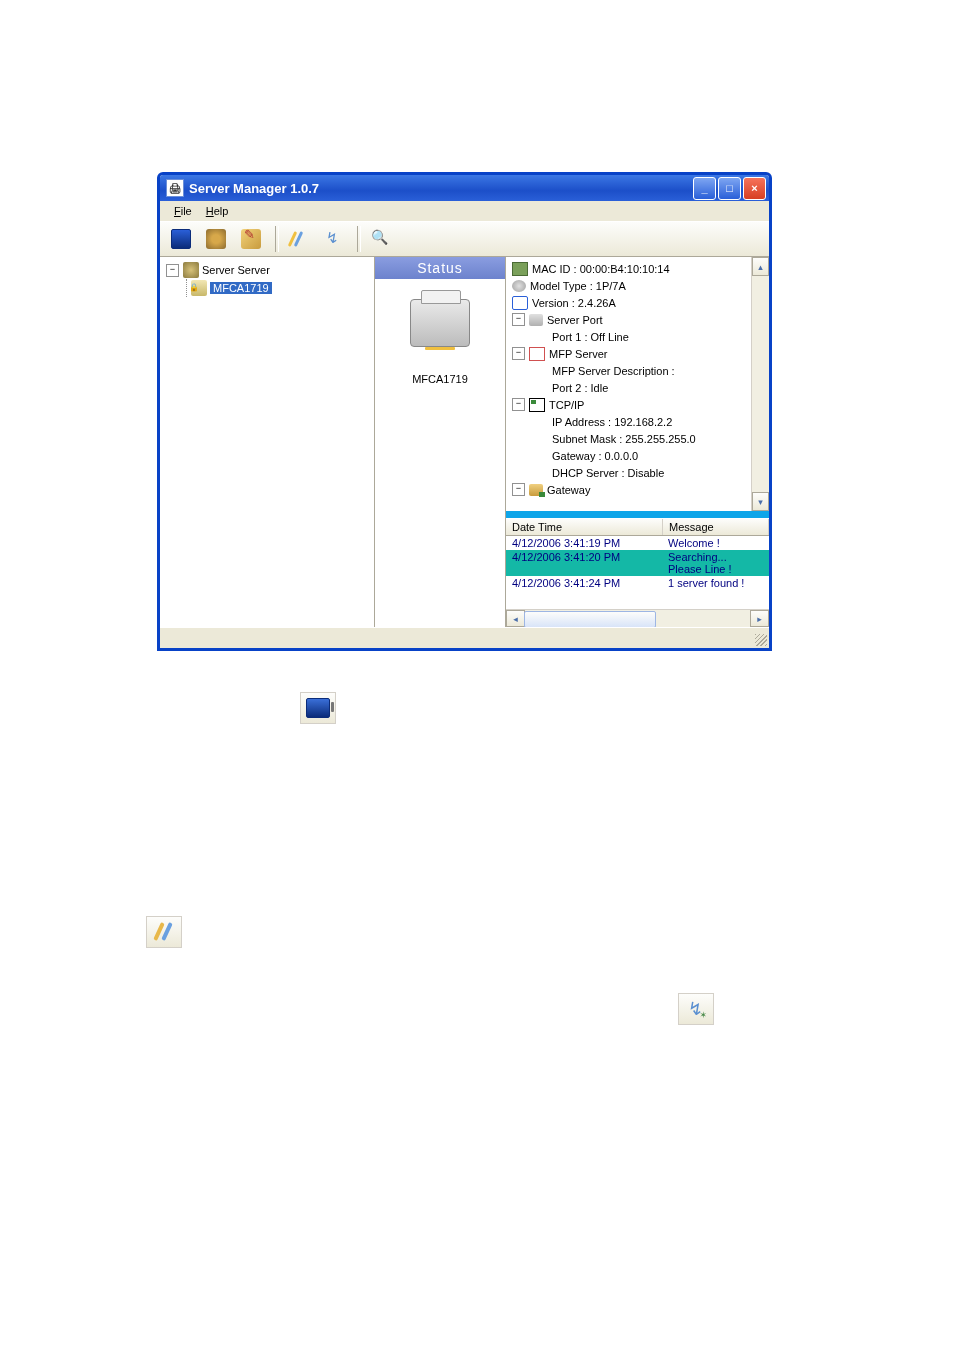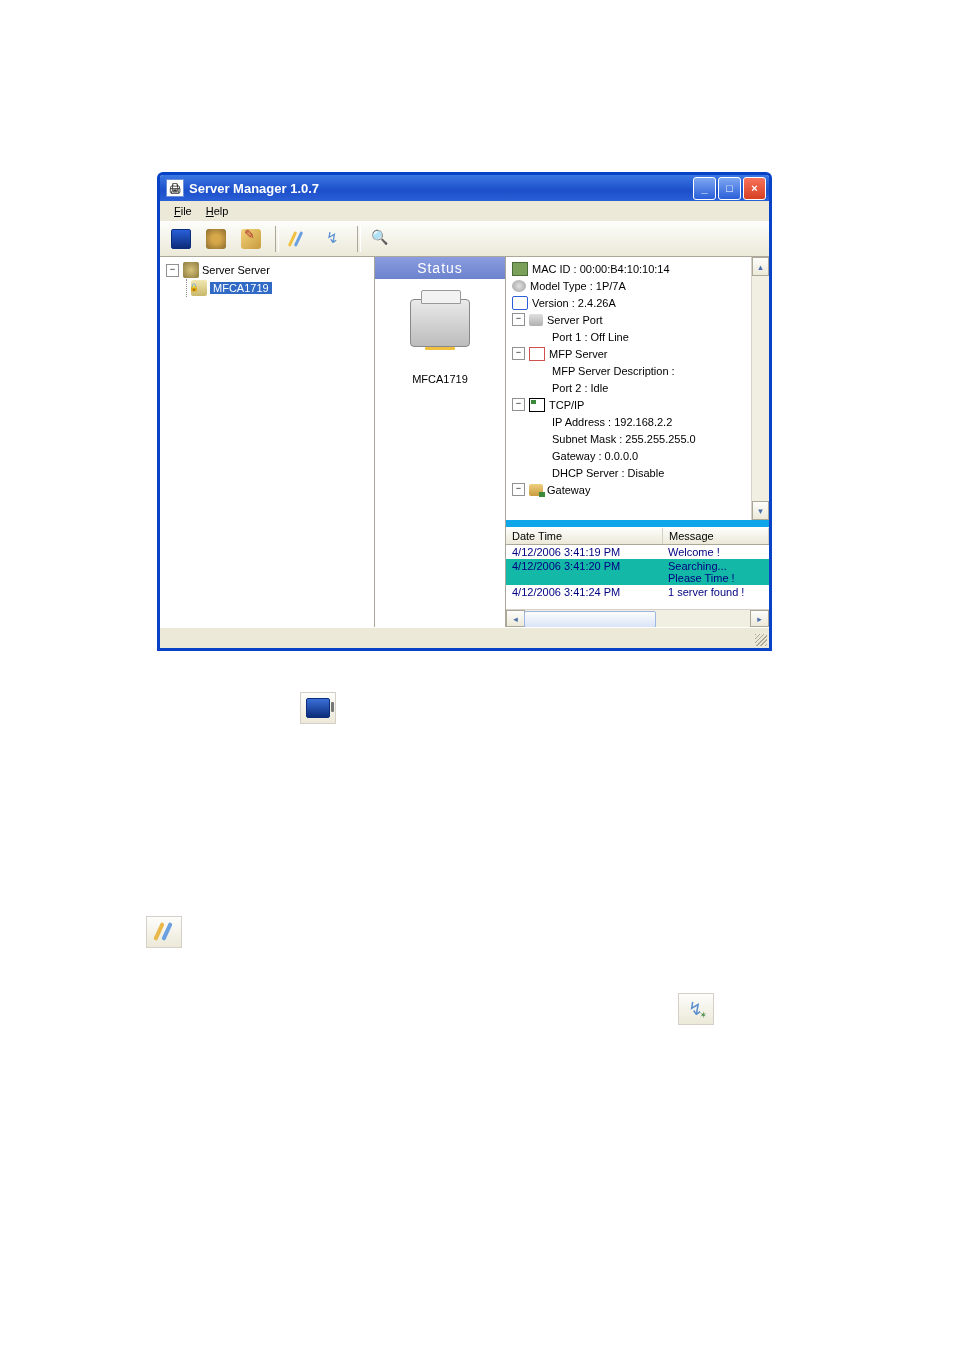--- a/index.html
+++ b/index.html
@@ -71,21 +71,21 @@
   .dicon.sys{background:linear-gradient(to bottom,#f0d080,#c89b3d);border-radius:2px;position:relative;}
   .dicon.sys:after{content:"";position:absolute;right:-2px;bottom:-1px;width:6px;height:5px;background:#3a8a3a;}
   .vsb{position:absolute;right:0;top:0;bottom:0;width:17px;background:#ece9d8;border-left:1px solid #d4d0c8;display:flex;flex-direction:column;}
   .vsb .sbtn{height:17px;background:linear-gradient(to bottom,#fdfdfb,#ece9d8);border:1px solid #aca899;display:flex;align-items:center;justify-content:center;font-size:9px;color:#4a6ea9;}
   .vsb .track{flex:1;background:#f1efe2;}
   
   .loghdr{display:flex;background:linear-gradient(to bottom,#fdfdfb,#ece9d8);border-top:1px solid #fff;border-bottom:1px solid #aca899;}
   .loghdr div{padding:2px 6px;border-right:1px solid #d4d0c8;font-size:11px;}
   .col-dt{width:144px;}
   .col-msg{flex:1;}
-  .logbody{height:64px;background:#fff;overflow:hidden;}
+  .logbody{height:73px;background:#fff;overflow:hidden;}
   .logrow{display:flex;font-size:11px;color:#000080;}
   .logrow div{padding:1px 6px;}
   .logrow .c1{width:144px;}
   .logrow .c2{flex:1;}
   .logrow.selrow{background:#14b8a6;}
   .hsb{height:17px;background:#ece9d8;display:flex;border-top:1px solid #d4d0c8;position:relative;}
   .hsb .sbtn{width:17px;background:linear-gradient(to bottom,#fdfdfb,#ece9d8);border:1px solid #aca899;display:flex;align-items:center;justify-content:center;font-size:9px;color:#4a6ea9;}
   .hsb .track{flex:1;background:#f1efe2;}
   .hsb .thumb{position:absolute;left:18px;top:1px;width:130px;height:15px;background:linear-gradient(to bottom,#fdfdfb,#d8e4f8);border:1px solid #9db6e4;border-radius:2px;}
   
@@ -247,21 +247,21 @@
           <div class="col-dt">Date Time</div>
           <div class="col-msg">Message</div>
         </div>
         <div class="logbody">
           <div class="logrow">
             <div class="c1">4/12/2006 3:41:19 PM</div>
             <div class="c2">Welcome !</div>
           </div>
           <div class="logrow selrow">
             <div class="c1">4/12/2006 3:41:20 PM</div>
-            <div class="c2">Searching... Please Time !</div>
+            <div class="c2">Searching... Please Line !</div>
           </div>
           <div class="logrow">
             <div class="c1">4/12/2006 3:41:24 PM</div>
             <div class="c2">1 server found !</div>
           </div>
         </div>
         <div class="hsb">
           <div class="sbtn">◂</div>
           <div class="track"></div>
           <div class="thumb"></div>

